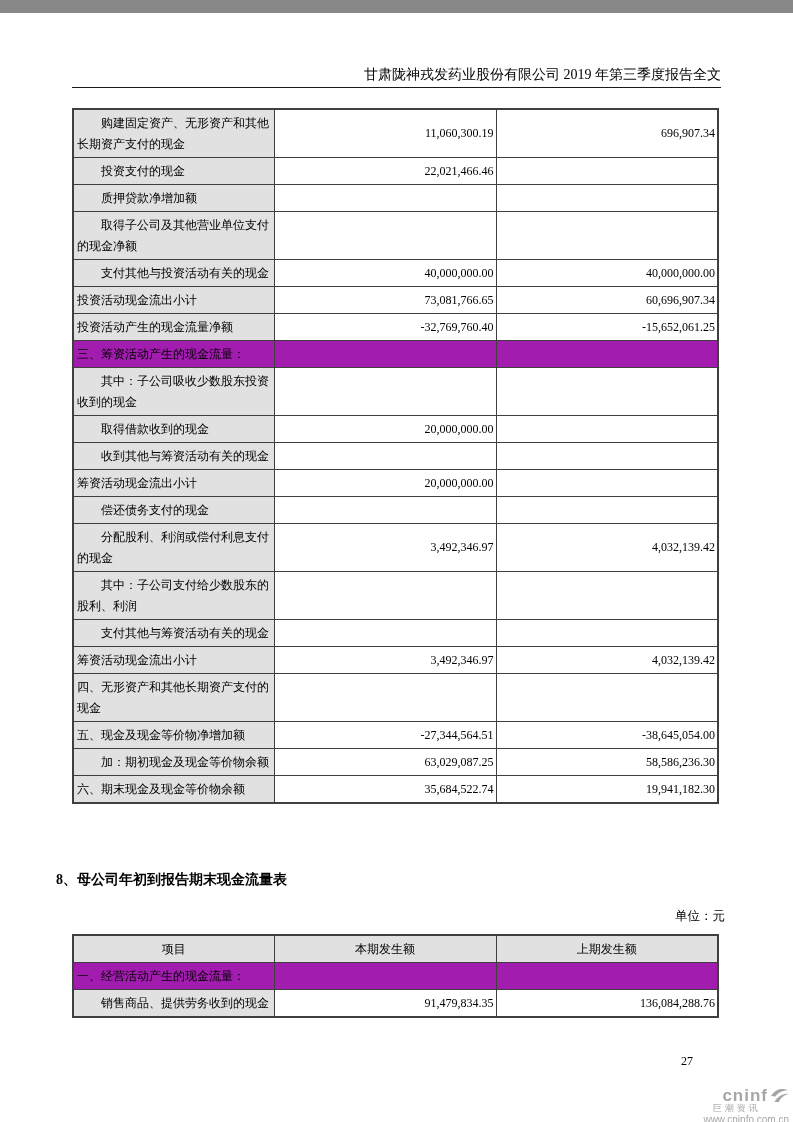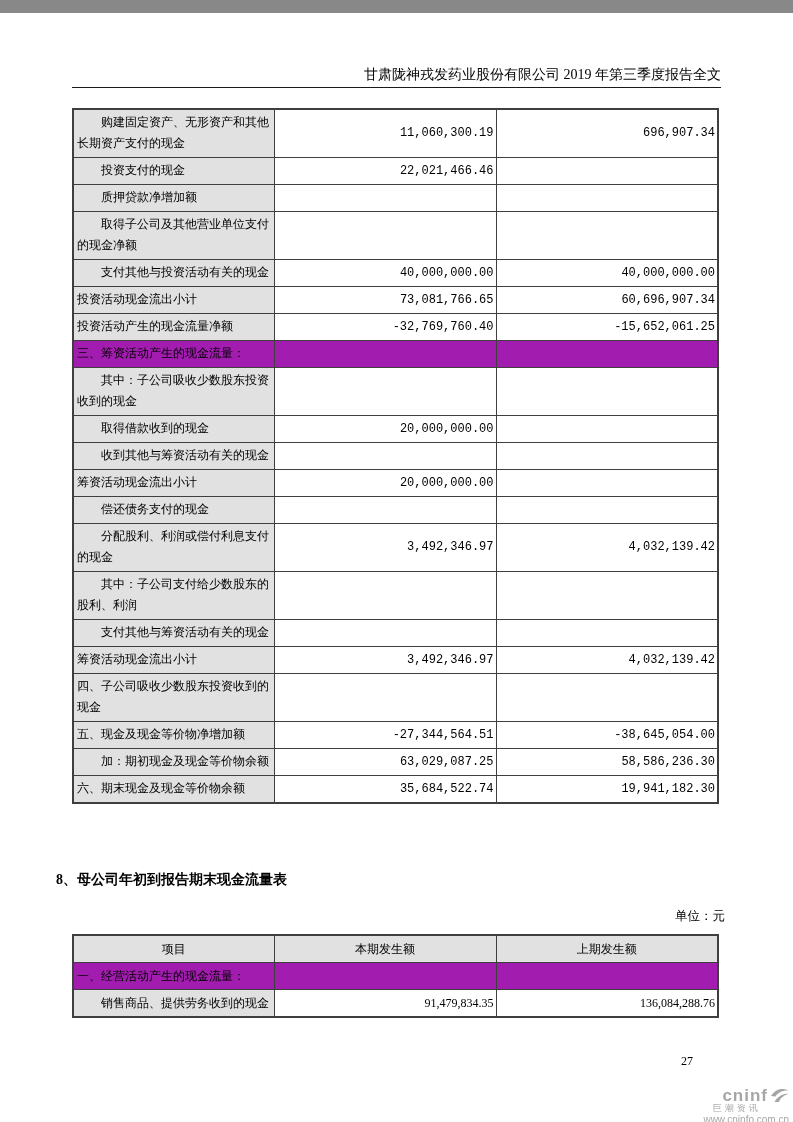--- a/index.html
+++ b/index.html
@@ -17,21 +17,21 @@
     text-align:right; font-size:14px; line-height:18px; white-space:nowrap;
   }
   .header-rule {
     position:absolute; top:74px; left:72px; width:649px; height:0;
     border-top:1.5px solid #1a1a1a;
   }
   table.fin-table {
     border-collapse:collapse; table-layout:fixed;
     width:645px; border:2px solid #3f3f3f;
   }
-  #table1 { position:absolute; top:95px; left:72px;font-family:Liberation Mono, monospace; }
+  #table1 { position:absolute; top:95px; left:72px; }
   #table2 { position:absolute; top:921px; left:72px; }
   .fin-table td, .fin-table th {
     border:1px solid #3f3f3f;
     font-size:12px; line-height:21px;
     padding:2.5px 3px;
     font-weight:normal;
     vertical-align:middle;
     overflow:hidden;
   }
   .fin-table th { background:#e1e1e1; text-align:center; }
@@ -163,21 +163,21 @@
           <td class="lbl indent">支付其他与筹资活动有关的现金</td>
           <td class="val"></td>
           <td class="val"></td>
         </tr>
         <tr>
           <td class="lbl">筹资活动现金流出小计</td>
           <td class="val">3,492,346.97</td>
           <td class="val">4,032,139.42</td>
         </tr>
         <tr>
-          <td class="lbl">四、子公司吸收少数股东投资收到的现金</td>
+          <td class="lbl">四、无形资产和其他长期资产支付的现金</td>
           <td class="val"></td>
           <td class="val"></td>
         </tr>
         <tr>
           <td class="lbl">五、现金及现金等价物净增加额</td>
           <td class="val">-27,344,564.51</td>
           <td class="val">-38,645,054.00</td>
         </tr>
         <tr>
           <td class="lbl indent">加：期初现金及现金等价物余额</td>

